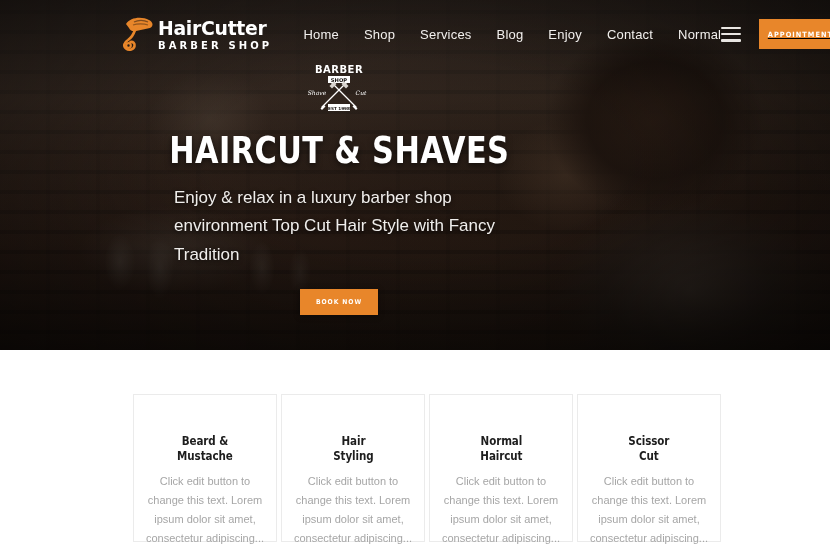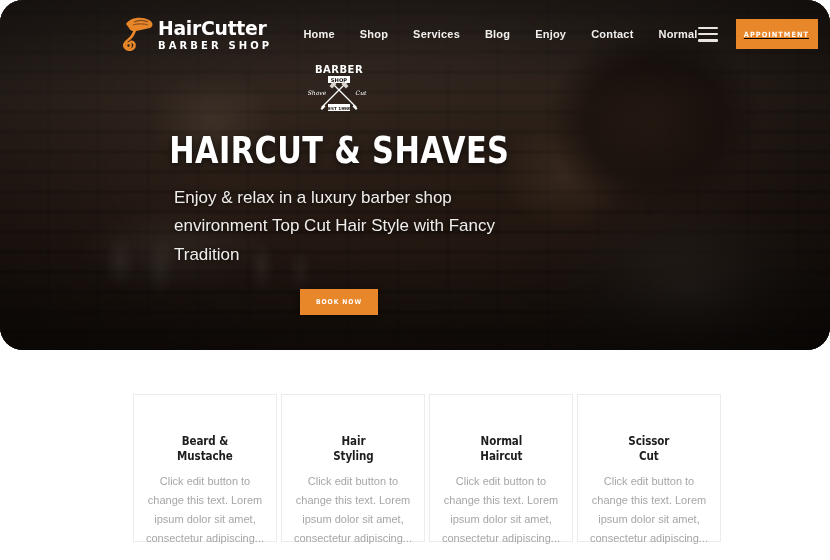--- a/index.html
+++ b/index.html
@@ -19,21 +19,20 @@
     overflow: hidden;
   }
 
   
   .hero {
     position: relative;
     width: 830px;
     height: 350px;
     overflow: hidden;
     background: #1b1512;
-    border-radius: 23px;
   }
 
   
   .hero-photo {
     position: absolute;
     inset: 0;
     background:
       
       radial-gradient(ellipse 150px 130px at 655px 120px, rgba(58,38,26,.95) 0%, rgba(40,26,18,.92) 45%, rgba(25,17,12,.0) 72%),
       radial-gradient(ellipse 175px 115px at 690px 290px, rgba(96,84,74,.85) 0%, rgba(58,48,40,.7) 48%, rgba(30,24,19,0) 78%),
@@ -102,22 +101,22 @@
     margin-top: 3px;
   }
 
   .nav {
     display: flex;
     align-items: center;
     margin-left: 30px;
     gap: 25px;
   }
   .nav-item {
-    font-size: 11px;
-    font-weight: 700;
+    font-size: 13px;
+    font-weight: 400;
     color: #f2f0ee;
     letter-spacing: .2px;
     cursor: pointer;
     white-space: nowrap;
   }
 
   .topbar-right {
     display: flex;
     align-items: center;
     margin-left: auto;

